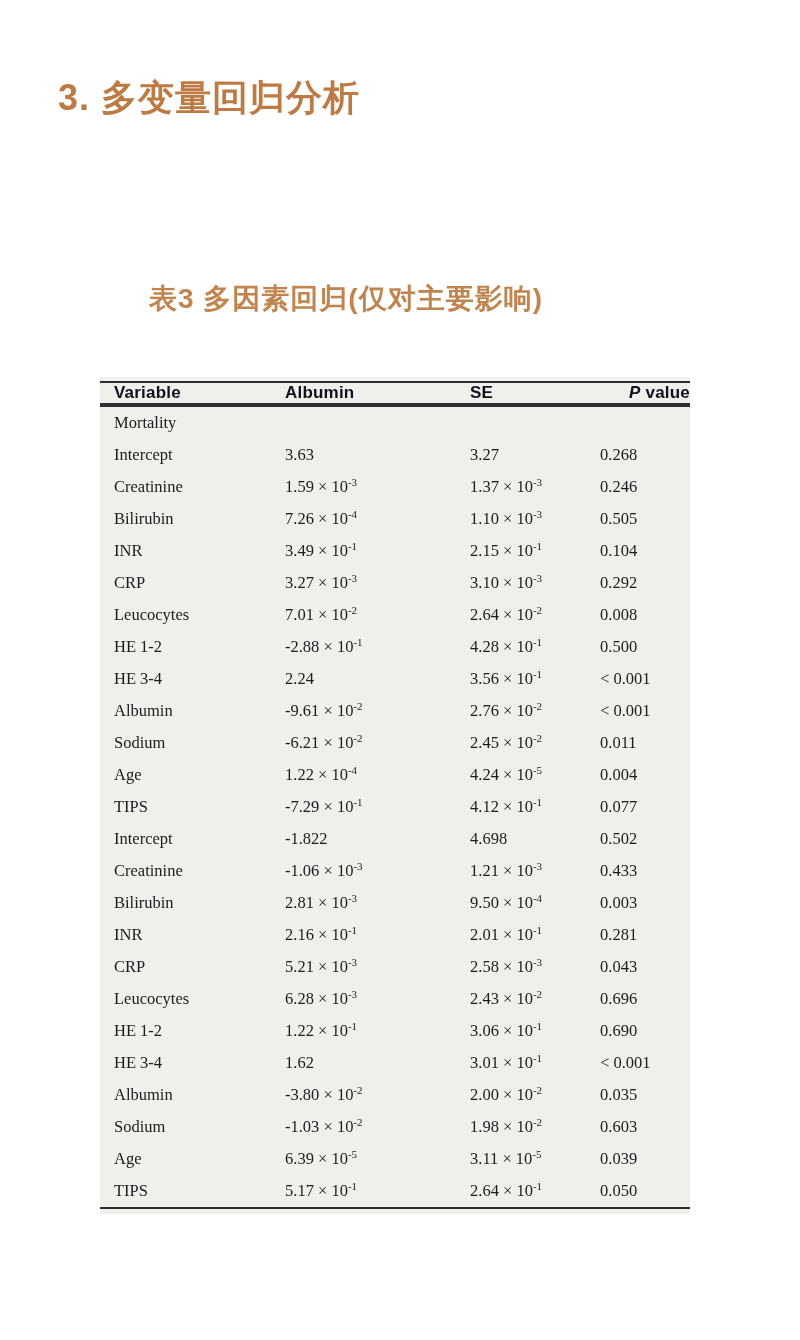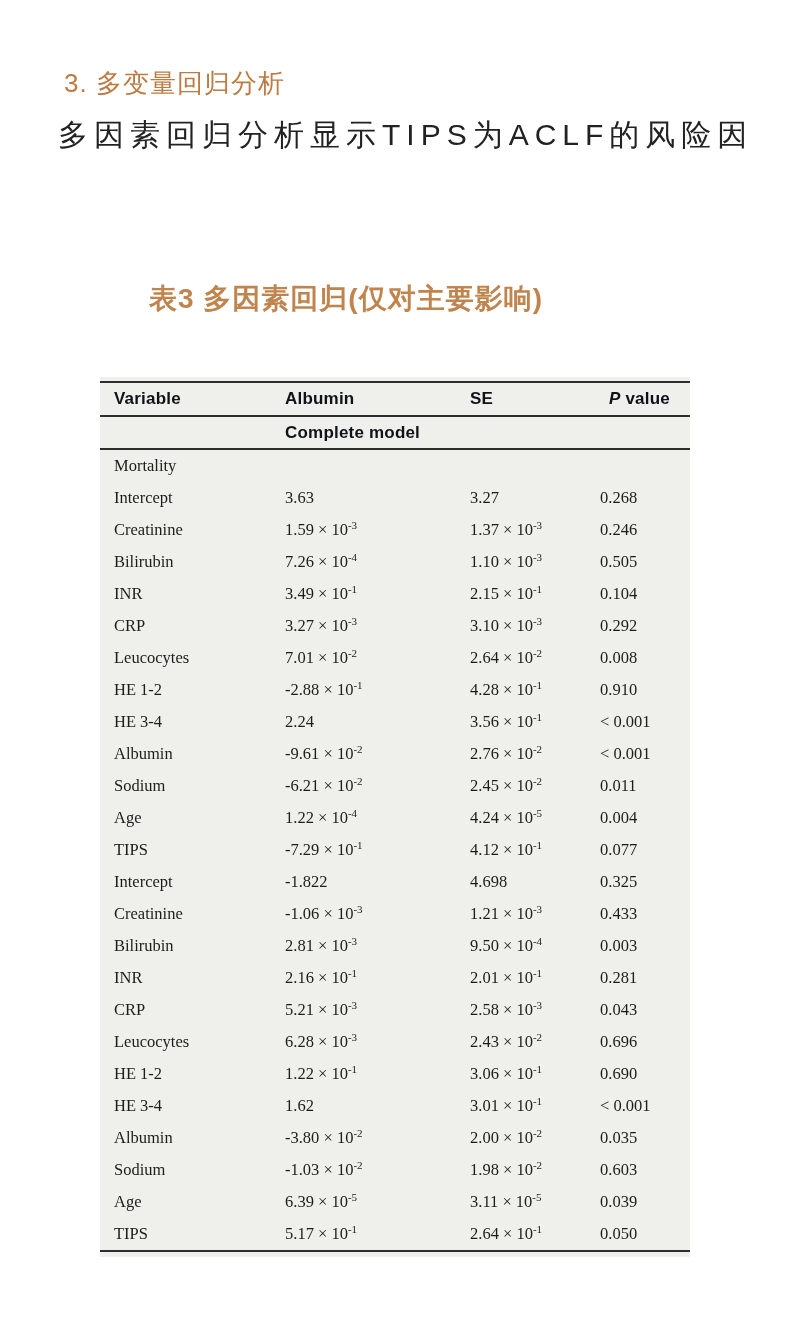--- a/index.html
+++ b/index.html
@@ -2,22 +2,22 @@
 <html><head>
 <meta charset="utf-8">
 <style>
   html, body { margin:0; padding:0; }
   body {
     width:800px; height:1340px; position:relative;
     background:#ffffff; overflow:hidden;
     font-family:"Liberation Sans", sans-serif;
   }
   .heading {
-    position:absolute; left:64px; top:44px;
-    font-size:26px; font-weight:normal; letter-spacing:1px;
+    position:absolute; left:58px; top:44px;
+    font-size:36px; font-weight:bold; letter-spacing:1px;
     color:#bd7a42; white-space:nowrap;
   }
   .para { position:absolute; left:58px; top:108px; color:#222222; }
   .pline {
     display:block; height:53px; line-height:53px;
     font-size:30px; letter-spacing:6px; white-space:nowrap;
   }
   .table-title {
     position:absolute; left:0; top:280px; width:692px;
     text-align:center; font-size:28px; font-weight:bold;
@@ -25,63 +25,56 @@
   }
   .table-wrap {
     position:absolute; left:100px; top:377px; width:590px;
     background:#efefec; padding:4px 0 5px 0;
   }
   .rule { height:2px; background:#2d2d2d; }
   .thead, .subhead, .trow {
     display:grid; grid-template-columns:185px 185px 130px 90px;
     align-items:center;
   }
-  .thead { height:32px; }
+  .thead { height:20px; }
   .subhead { height:31px; }
   .trow { height:32px; font-family:"Liberation Serif", serif; font-size:16.5px; color:#1c1c1c; }
   .tcell { white-space:nowrap; overflow:visible; }
   .c1 { padding-left:14px; }
   .th {
     font-family:"Liberation Sans", sans-serif; font-weight:bold;
     font-size:17px; color:#10121a; letter-spacing:0.2px;
   }
-  .thead .c4 { padding-left:9px; }
+  .thead .c4 { padding-left:9px;text-align:right; }
   sup { font-size:11px; line-height:0; vertical-align:super; }
 </style>
 </head>
 <body>
 
 <main>
 
   <h2 class="heading">3. 多变量回归分析</h2>
 
   <div class="para">
-    <span class="pline">多因素回归分析显示TIPS为ACLF的风险因</span>
   </div>
 
   <div class="table-title">表3 多因素回归(仅对主要影响)</div>
 
   <div class="table-wrap">
     <div class="rule"></div>
 
     <div class="thead">
       <div class="tcell c1 th">Variable</div>
       <div class="tcell c2 th">Albumin</div>
       <div class="tcell c3 th">SE</div>
       <div class="tcell c4 th"><i>P</i><span> value</span></div>
     </div>
 
     <div class="rule"></div>
 
-    <div class="subhead">
-      <div class="tcell c1"></div>
-      <div class="tcell c2 th">Complete model</div>
-      <div class="tcell c3"></div>
-      <div class="tcell c4"></div>
-    </div>
 
     <div class="rule"></div>
 
     <div>
         <div class="trow">
           <div class="tcell c1">Mortality</div>
           <div class="tcell c2"></div>
           <div class="tcell c3"></div>
           <div class="tcell c4"></div>
         </div>
@@ -118,21 +111,21 @@
         <div class="trow">
           <div class="tcell c1">Leucocytes</div>
           <div class="tcell c2">7.01 × 10<sup>-2</sup></div>
           <div class="tcell c3">2.64 × 10<sup>-2</sup></div>
           <div class="tcell c4">0.008</div>
         </div>
         <div class="trow">
           <div class="tcell c1">HE 1-2</div>
           <div class="tcell c2">-2.88 × 10<sup>-1</sup></div>
           <div class="tcell c3">4.28 × 10<sup>-1</sup></div>
-          <div class="tcell c4">0.910</div>
+          <div class="tcell c4">0.500</div>
         </div>
         <div class="trow">
           <div class="tcell c1">HE 3-4</div>
           <div class="tcell c2">2.24</div>
           <div class="tcell c3">3.56 × 10<sup>-1</sup></div>
           <div class="tcell c4">&lt; 0.001</div>
         </div>
         <div class="trow">
           <div class="tcell c1">Albumin</div>
           <div class="tcell c2">-9.61 × 10<sup>-2</sup></div>
@@ -154,21 +147,21 @@
         <div class="trow">
           <div class="tcell c1">TIPS</div>
           <div class="tcell c2">-7.29 × 10<sup>-1</sup></div>
           <div class="tcell c3">4.12 × 10<sup>-1</sup></div>
           <div class="tcell c4">0.077</div>
         </div>
         <div class="trow">
           <div class="tcell c1">Intercept</div>
           <div class="tcell c2">-1.822</div>
           <div class="tcell c3">4.698</div>
-          <div class="tcell c4">0.325</div>
+          <div class="tcell c4">0.502</div>
         </div>
         <div class="trow">
           <div class="tcell c1">Creatinine</div>
           <div class="tcell c2">-1.06 × 10<sup>-3</sup></div>
           <div class="tcell c3">1.21 × 10<sup>-3</sup></div>
           <div class="tcell c4">0.433</div>
         </div>
         <div class="trow">
           <div class="tcell c1">Bilirubin</div>
           <div class="tcell c2">2.81 × 10<sup>-3</sup></div>

